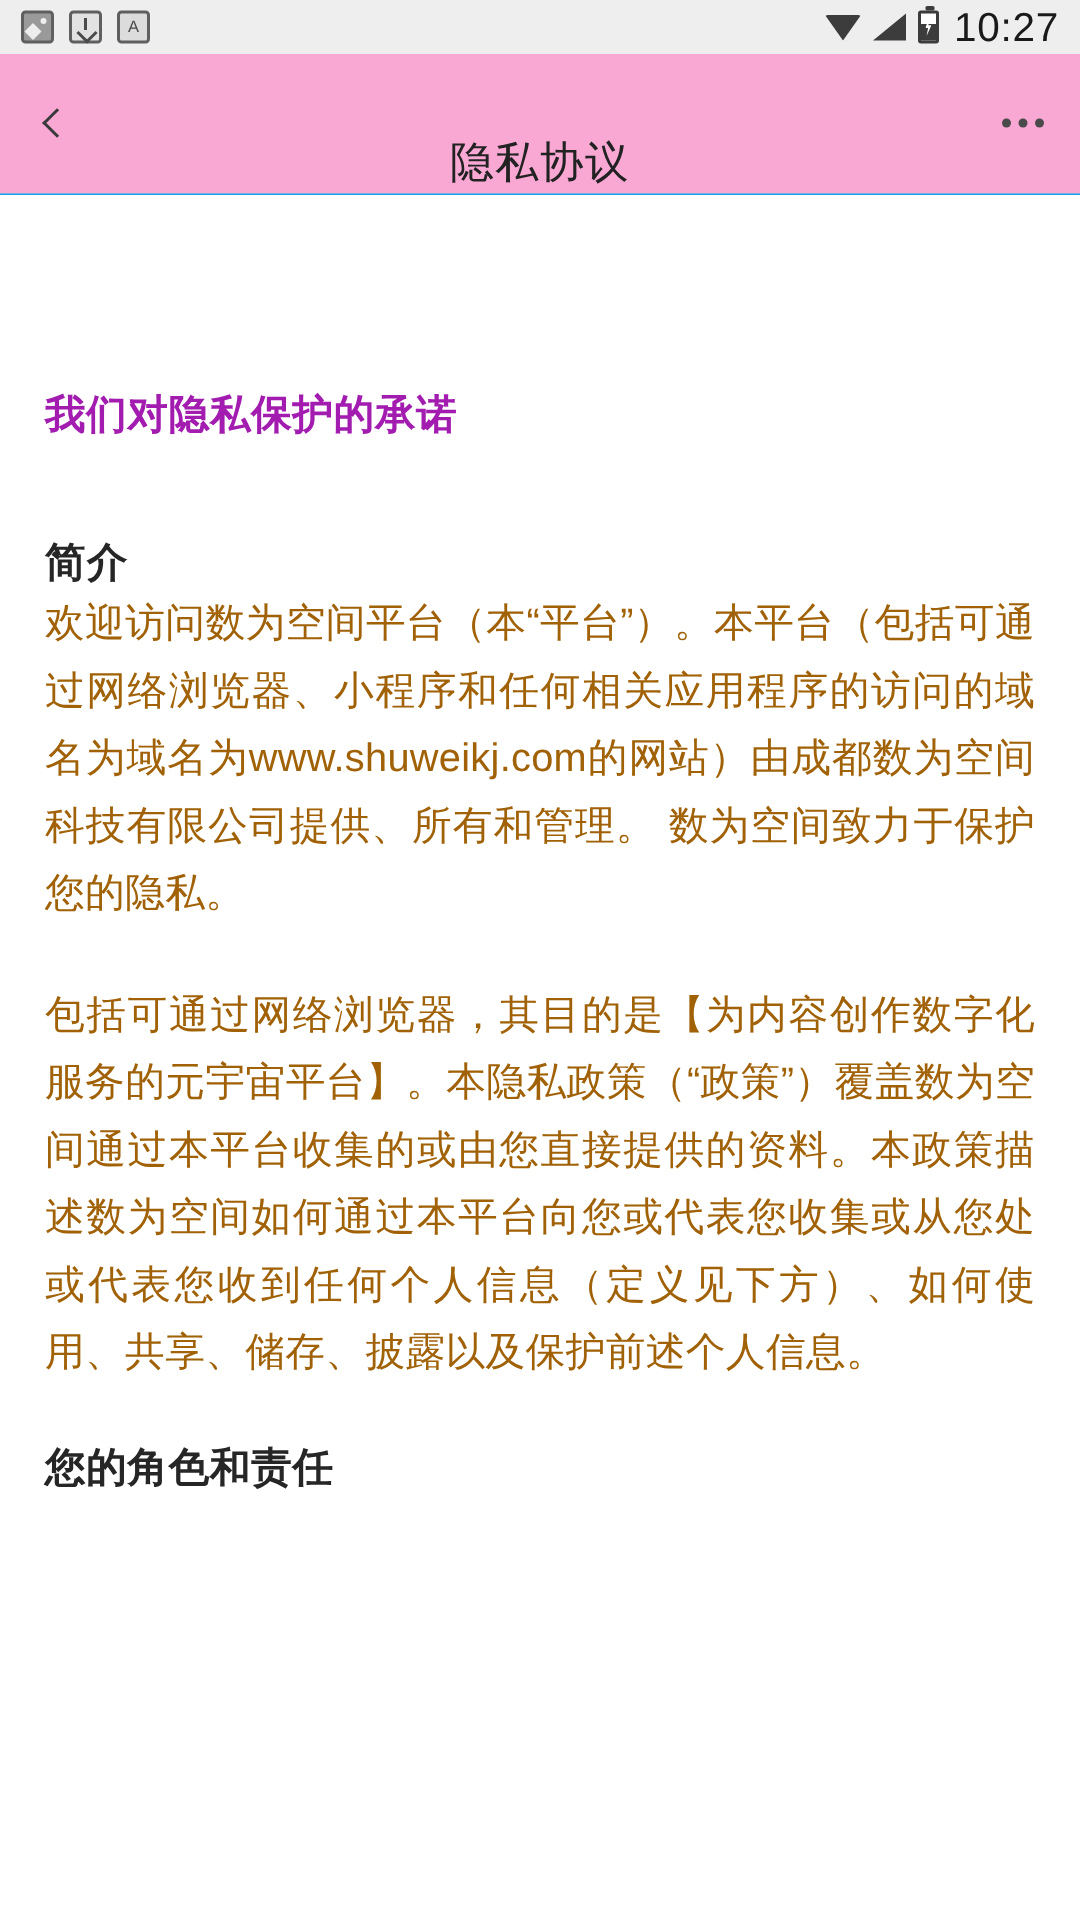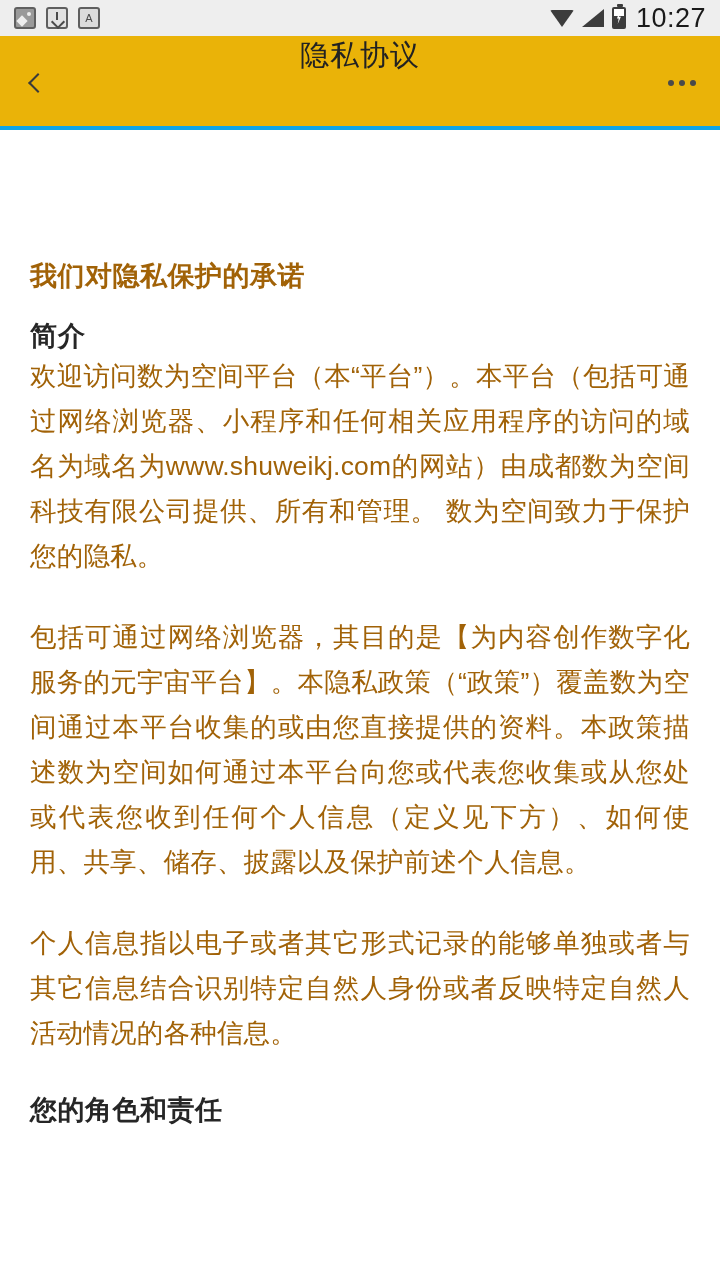--- a/index.html
+++ b/index.html
@@ -133,24 +133,24 @@
     font-size: 27px;
     color: #1a1a1a;
     font-weight: 400;
     letter-spacing: 0.5px;
     margin-left: 2px;
   }
 
   
   .navbar {
     height: 94px;
-    background: #eab308;
-    border-bottom: 4px solid #0ea5e9;
-    display: flex;
-    align-items: flex-start;
+    background: #f9a8d4;
+    border-bottom: 1px solid #0ea5e9;
+    display: flex;
+    align-items: flex-end;
     position: relative;
   }
   .nav-back {
     width: 70px;
     height: 94px;
     display: flex;
     align-items: center;
     justify-content: center;
   }
   .chev {
@@ -196,24 +196,24 @@
 
   h1.doc-title {
     font-size: 33px;
     color: #262626;
     font-weight: bold;
     letter-spacing: 1px;
     margin-bottom: 52px;
   }
   h2.doc-sub {
     font-size: 27px;
-    color: #a16207;
+    color: #a21caf;
     font-weight: bold;
     letter-spacing: 0.5px;
-    margin-bottom: 24px;
+    margin-bottom: 63px;
   }
   h3.doc-center {
     font-size: 27px;
     color: #262626;
     font-weight: bold;
     letter-spacing: 1px;
   }
   p.para {
     font-size: 26.5px;
     line-height: 45px;
@@ -260,16 +260,15 @@
 </div>
 
 <div class="content">
   <div class="spacer"></div>
 
   <h2 class="doc-sub">我们对隐私保护的承诺</h2>
   <h3 class="doc-center">简介</h3>
 
   <p class="para">欢迎访问数为空间平台（本“平台”）。本平台（包括可通过网络浏览器、小程序和任何相关应用程序的访问的域名为域名为www.shuweikj.com的网站）由成都数为空间科技有限公司提供、所有和管理。 数为空间致力于保护您的隐私。</p>
   <p class="para">包括可通过网络浏览器，其目的是【为内容创作数字化服务的元宇宙平台】。本隐私政策（“政策”）覆盖数为空间通过本平台收集的或由您直接提供的资料。本政策描述数为空间如何通过本平台向您或代表您收集或从您处或代表您收到任何个人信息（定义见下方）、如何使用、共享、储存、披露以及保护前述个人信息。</p>
-  <p class="para">个人信息指以电子或者其它形式记录的能够单独或者与其它信息结合识别特定自然人身份或者反映特定自然人活动情况的各种信息。</p>
 
   <h2 class="doc-sub2">您的角色和责任</h2>
 </div>
 
 </body></html>

